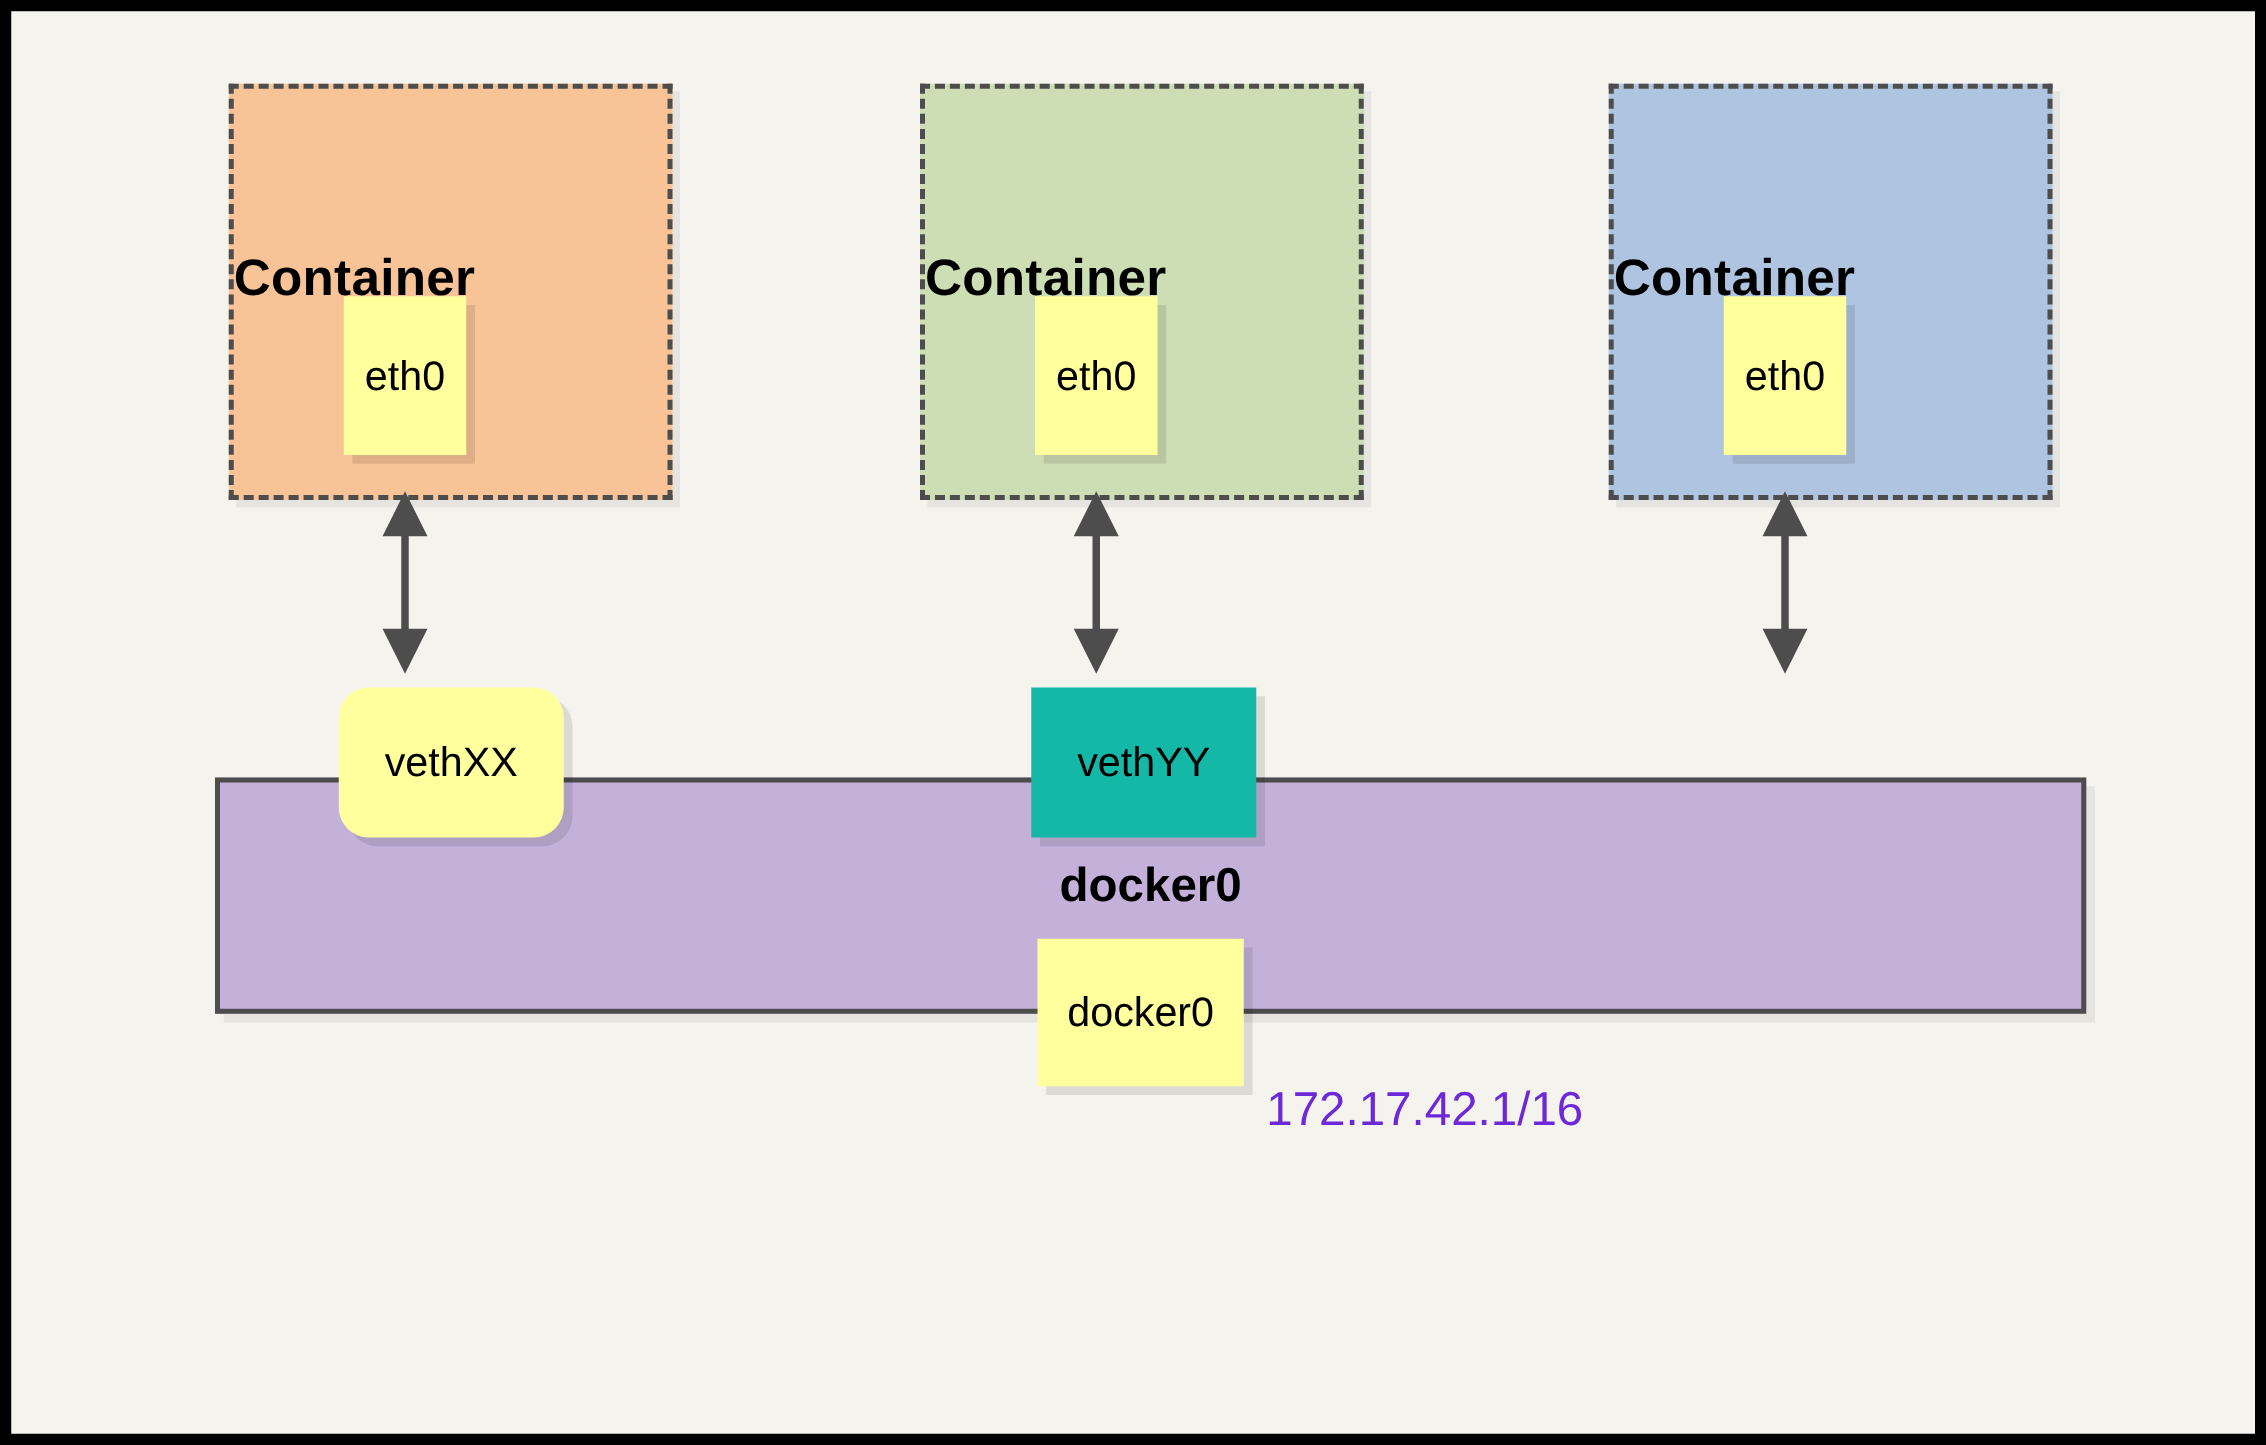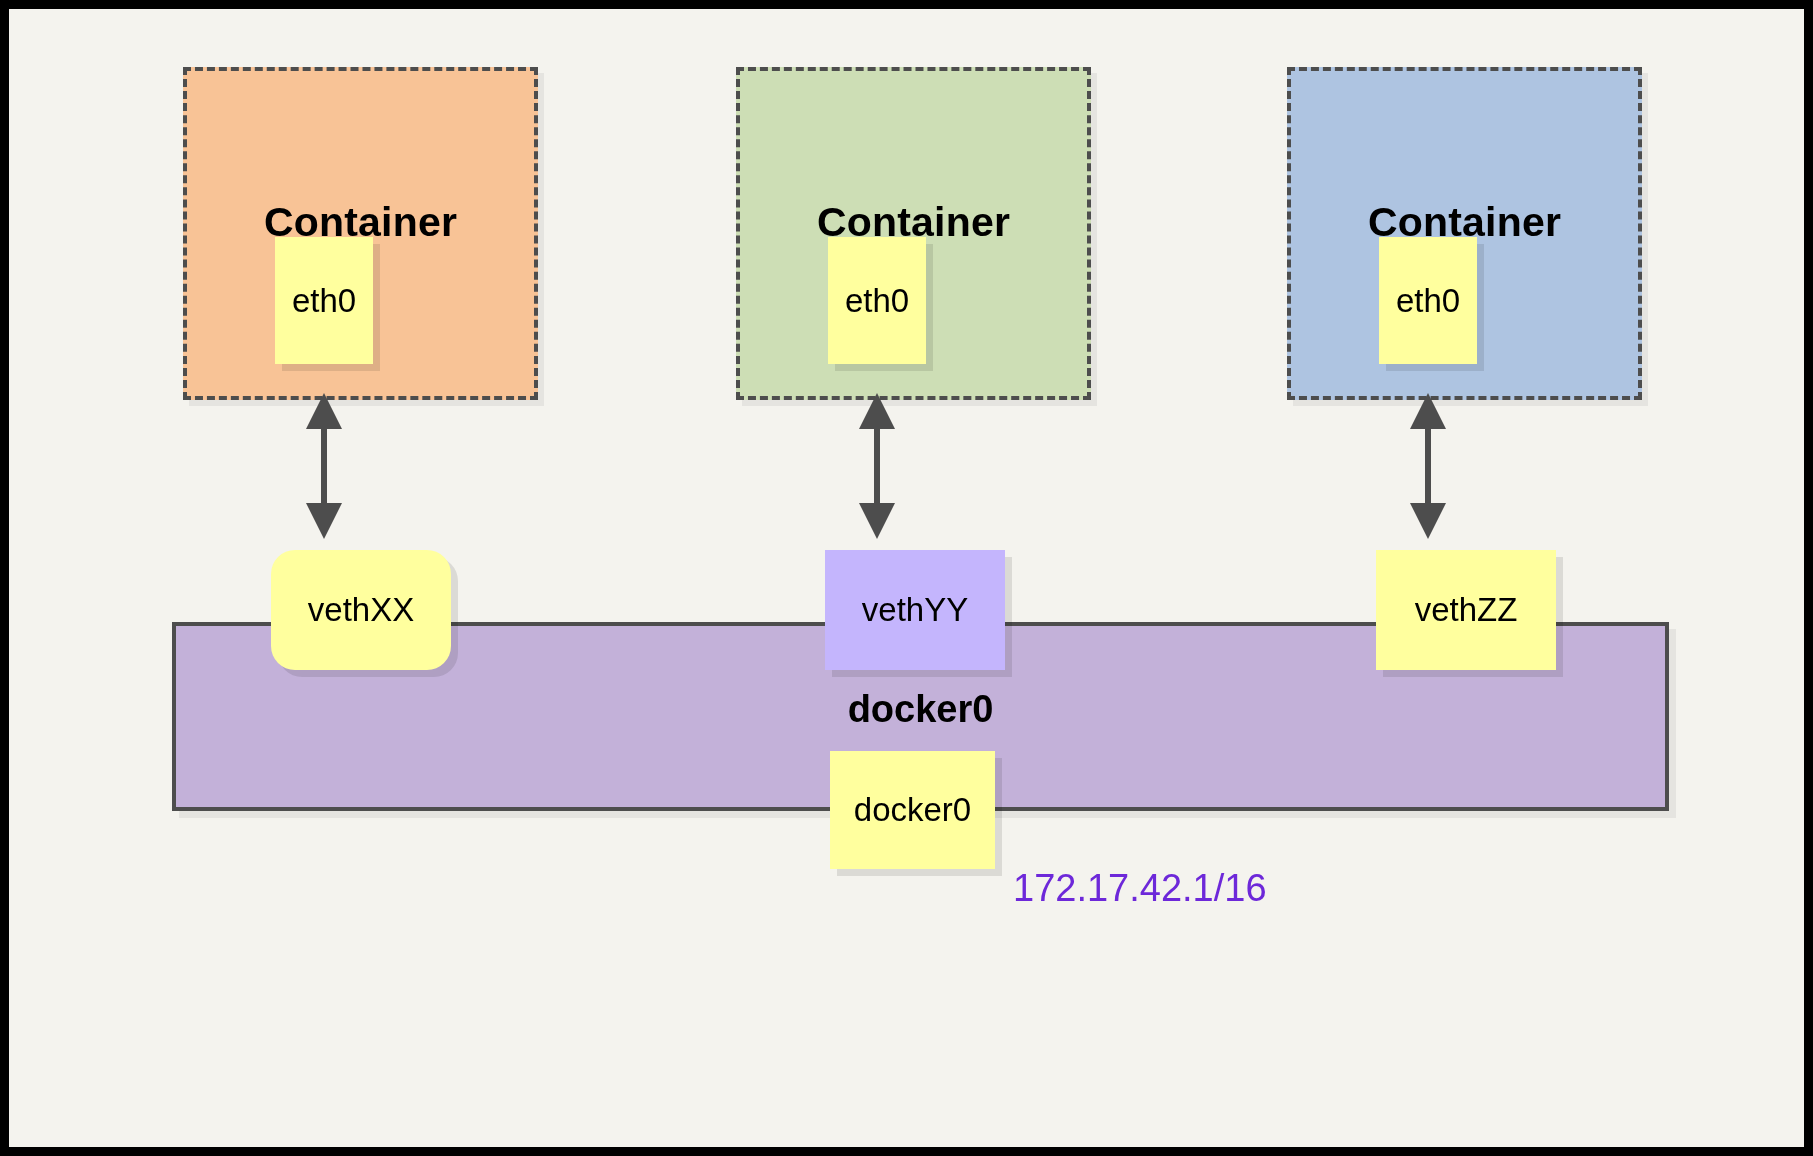--- a/index.html
+++ b/index.html
@@ -40,21 +40,20 @@
     height: 333px;
     border: 4px dashed #4d4d4d;
     box-sizing: border-box;
     box-shadow: 6px 6px 0 0 rgba(0,0,0,0.06);
   }
   .container-box .ctitle {
     position: absolute;
     left: 0;
     right: 0;
     top: 128px;
-    text-align: center;
     font-size: 41px;
     font-weight: bold;
     color: #000000;
     letter-spacing: 0.2px;
   }
 
   
   .note {
     position: absolute;
     background: #ffff9e;
@@ -174,27 +173,24 @@
     </svg>
 
     <div id="docker0-bar" style="background: rgb(195, 177, 217); border-color: rgb(77, 77, 77);">
       <div class="bar-label">docker0</div>
     </div>
 
     <div class="note veth" id="veth-1" style="left: 262px; top: 541px; background: rgb(255, 255, 158); border-radius: 24px;">
       <span>vethXX</span>
     </div>
 
-    <div class="note veth" id="veth-2" style="left: 816px; top: 541px; background: #c4b5fd;">
+    <div class="note veth" id="veth-2" style="left: 816px; top: 541px; background: #14b8a6;">
       <span>vethYY</span>
     </div>
 
-    <div class="note veth" id="veth-3" style="left: 1367px; top: 541px; background: rgb(255, 255, 158);">
-      <span>vethZZ</span>
-    </div>
 
     <div class="note docker0-tag" id="docker0-tag" style="left: 821px; top: 742px; background: rgb(255, 255, 158);">
       <span>docker0</span>
     </div>
 
     <div class="ip-text" style="left:1004px; top:822px;">172.17.42.1/16</div>
 
 
   </div>
 </div>

